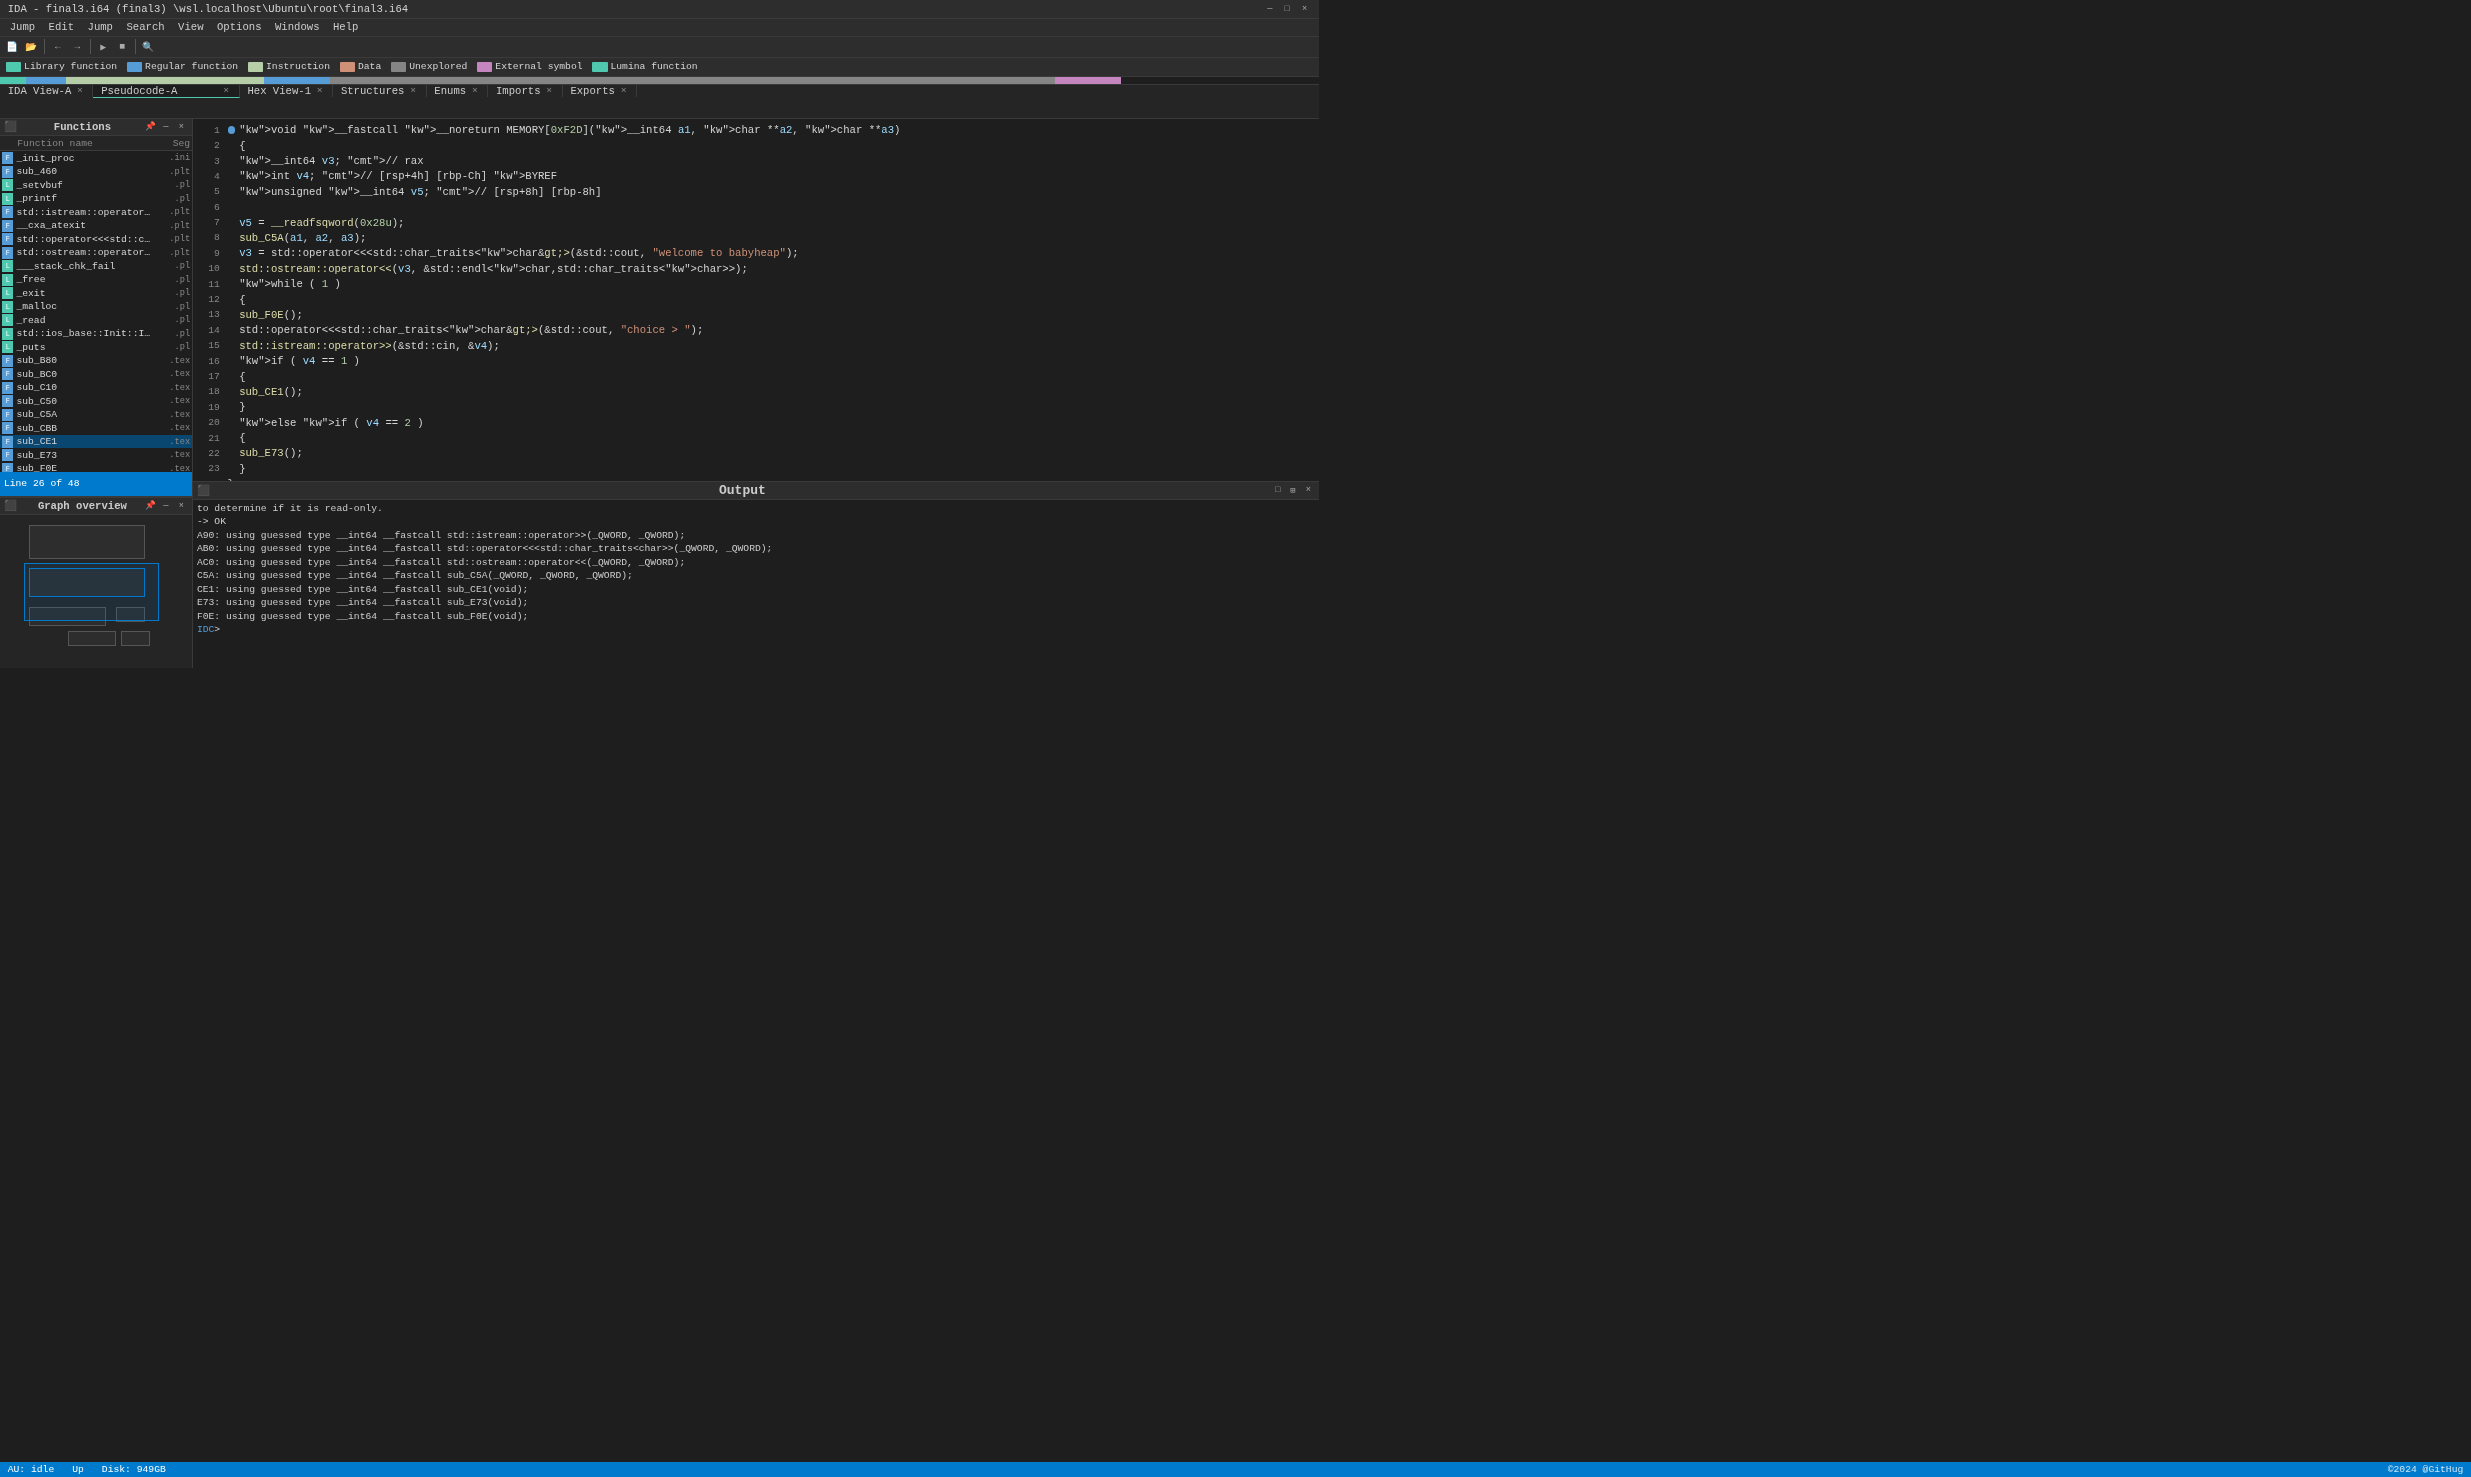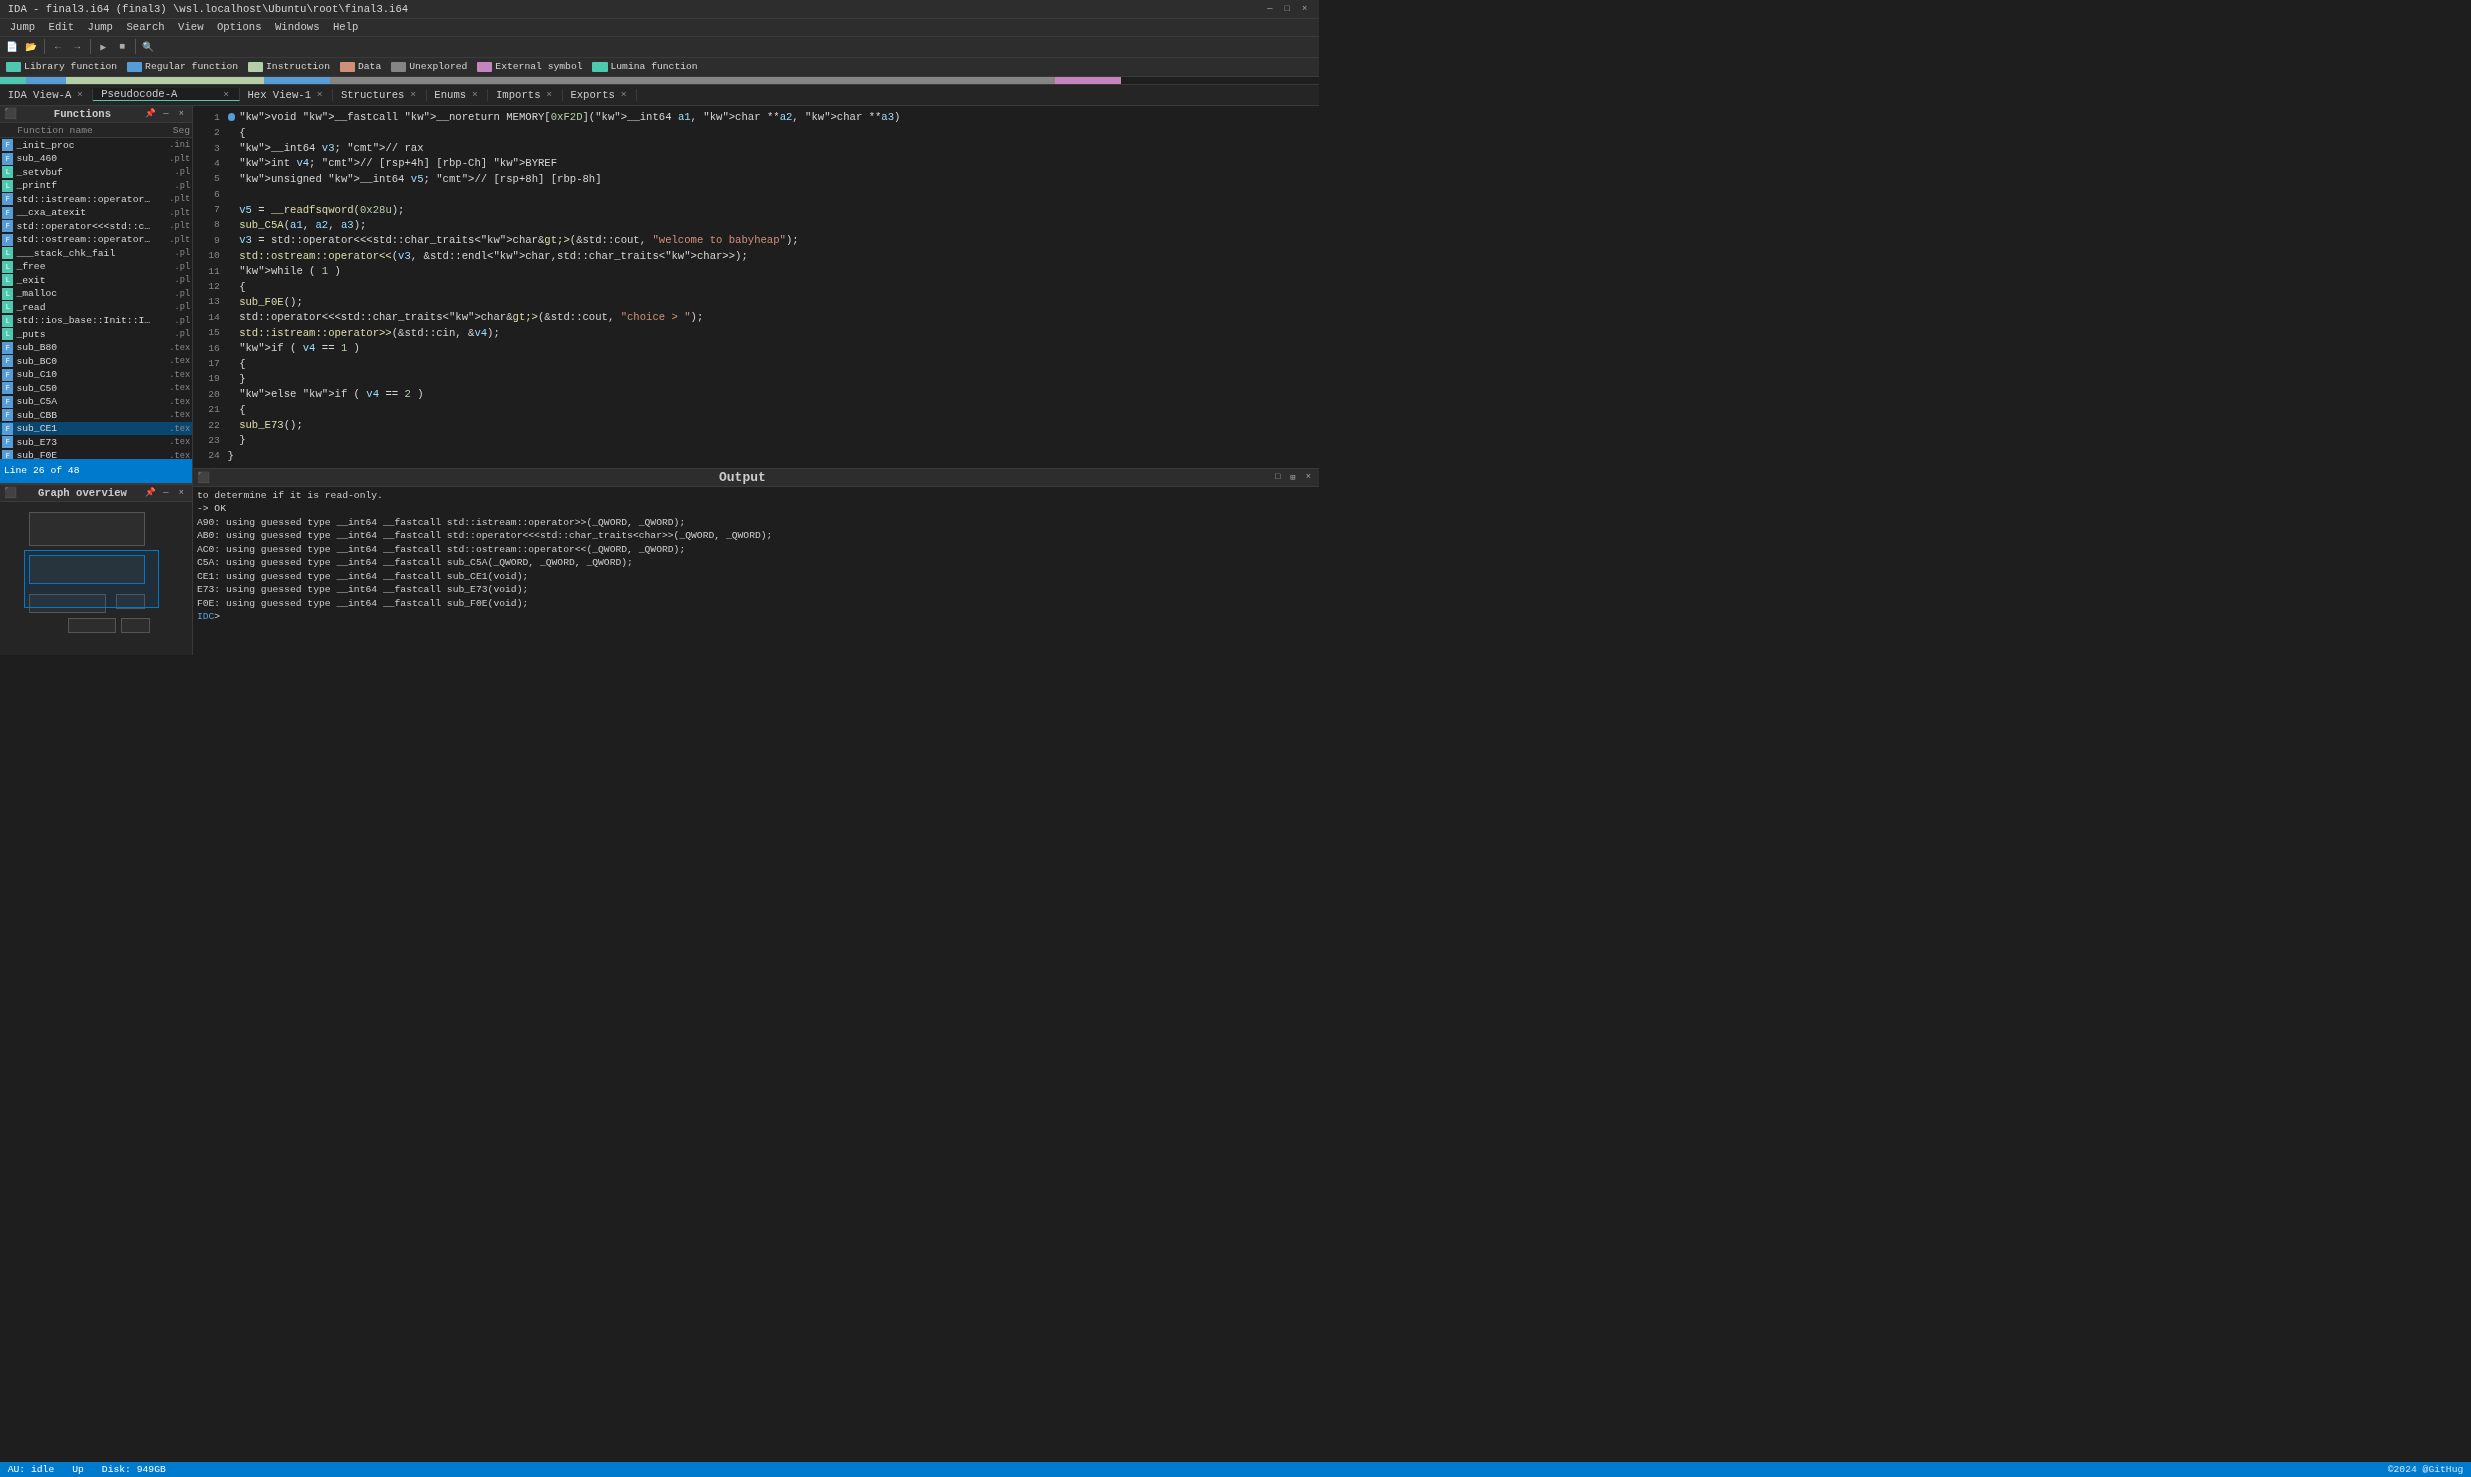--- a/index.html
+++ b/index.html
@@ -109,23 +109,23 @@
     #nav-bar {
       height: 7.7px;
       background: #1e1e1e;
       display: flex;
       border-bottom: 1px solid #3a3a3a;
     }
 
     
     #tab-bar {
       background: #252526;
-      height: 21px;
-      display: flex;
-      align-items: center;
+      height: 34px;
+      display: flex;
+      align-items: flex-start;
       border-bottom: 1px solid #3a3a3a;
       overflow: hidden;
     }
     .tab {
       display: flex;
       align-items: center;
       padding: 0 7.7px;
       gap: 3.9px;
       color: #cccccc;
       font-size: 10.6px;
@@ -742,20 +742,25 @@
           <span class="line-num">16</span>
           <span class="line-dot empty"></span>
           <span class="code-text">    <span class="&lt;span">"kw"</span>&gt;if ( <span class="var">v4</span> == <span class="num">1</span> )</span>
         </div>
         <div class="code-line">
           <span class="line-num">17</span>
           <span class="line-dot empty"></span>
           <span class="code-text">    {</span>
         </div>
         <div class="code-line">
+          <span class="line-num">18</span>
+          <span class="line-dot empty"></span>
+          <span class="code-text">      <span class="fn">sub_CE1</span>();</span>
+        </div>
+        <div class="code-line">
           <span class="line-num">19</span>
           <span class="line-dot empty"></span>
           <span class="code-text">    }</span>
         </div>
         <div class="code-line">
           <span class="line-num">20</span>
           <span class="line-dot empty"></span>
           <span class="code-text">    <span class="&lt;span">"kw"</span>&gt;else <span class="&lt;span">"kw"</span>&gt;if ( <span class="var">v4</span> == <span class="num">2</span> )</span>
         </div>
         <div class="code-line">

